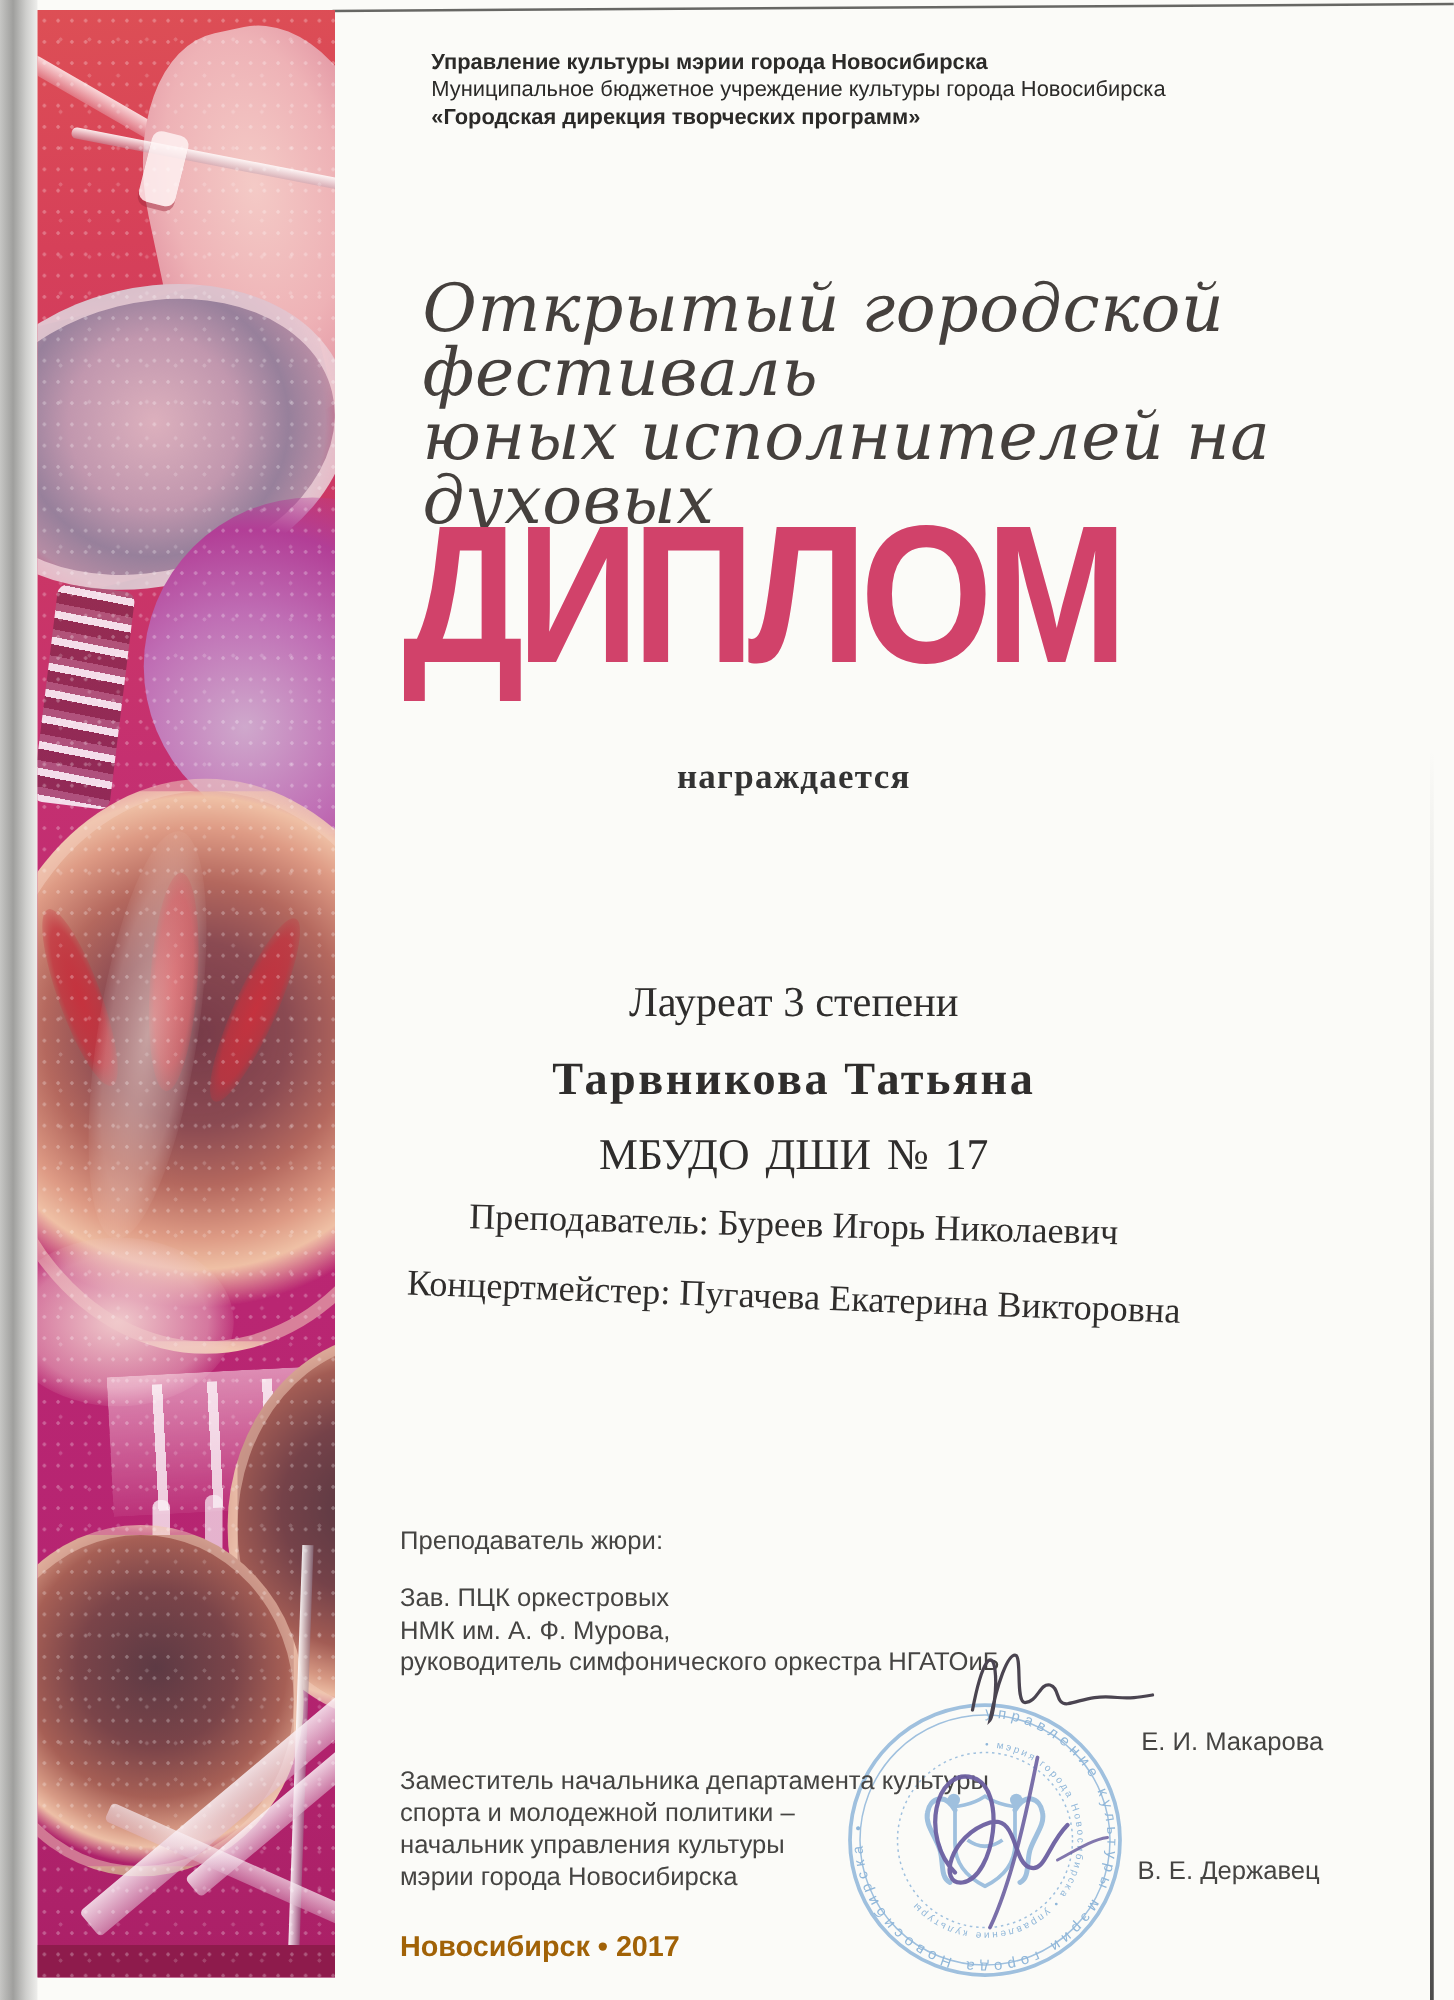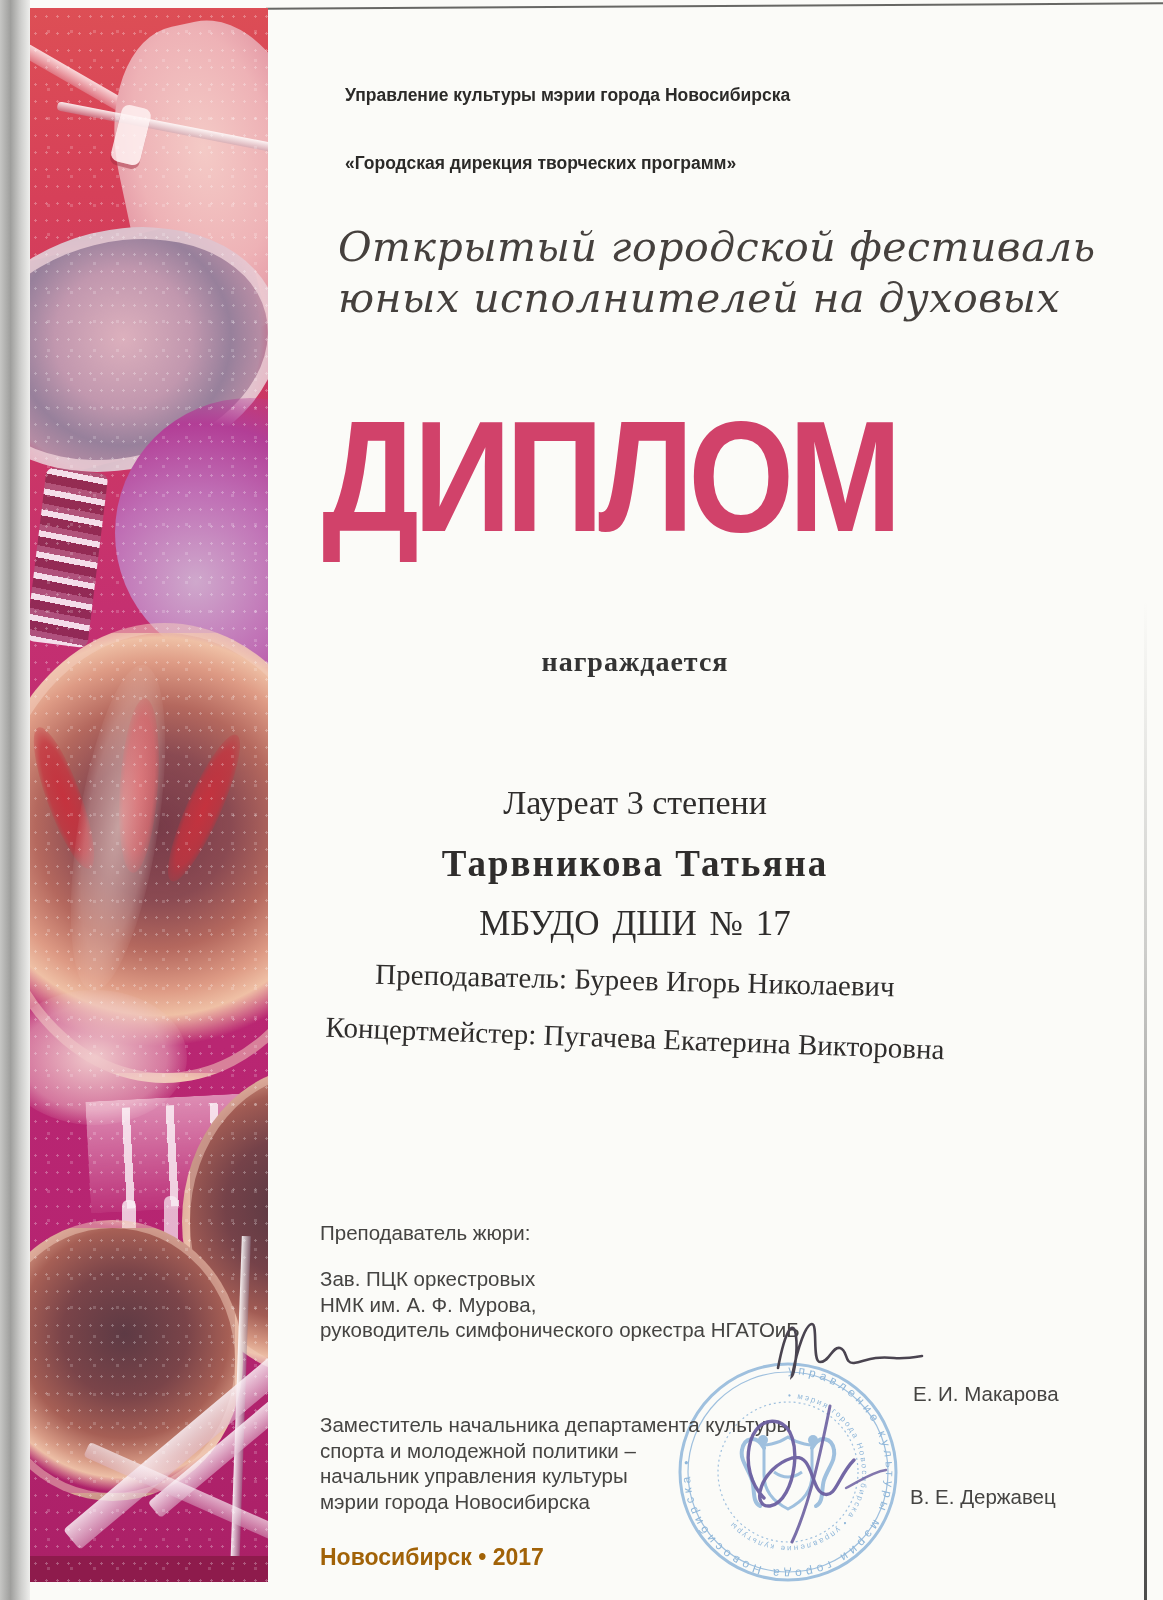--- a/index.html
+++ b/index.html
@@ -81,33 +81,33 @@
   .pole{left:206px;top:1228px;width:9px;height:335px;transform:rotate(2deg);
     background:linear-gradient(90deg,rgba(255,255,255,.9),rgba(150,130,150,.5));}
   .leg{border-radius:4px;background:linear-gradient(180deg,rgba(250,240,245,.85),rgba(225,190,210,.55));}
   .leg1{left:10px;top:1432px;width:270px;height:26px;transform:rotate(-40deg);}
   .leg2{left:95px;top:1412px;width:250px;height:20px;transform:rotate(-40deg);}
   .leg3{left:45px;top:1488px;width:270px;height:16px;transform:rotate(24deg);opacity:.8;}
   .band-bottom{left:0;top:1548px;width:100%;height:26px;background:#8e1b4c;}
 
   
   .header-block{left:345px;top:38px;z-index:3;font-size:17.5px;line-height:22px;color:#2b2a28;}
-  .hb-b{font-weight:bold;margin-top:46px;}
+  .hb-b{font-weight:bold;}
 
   .festival{left:338px;top:222px;z-index:3;
     font-family:"DejaVu Serif", serif;font-style:italic;
-    font-size:41px;line-height:51px;color:#45403d;letter-spacing:.5px;}
+    font-size:53px;line-height:51px;color:#45403d;letter-spacing:.5px;}
 
   .diploma-title{left:322px;top:392px;z-index:3;
     font-size:148px;line-height:160px;font-weight:bold;letter-spacing:-6px;
     color:#d1426a;transform:scale(.92,1.06);transform-origin:left top;}
 
   .serifline{z-index:3;left:270px;width:730px;text-align:center;
     font-family:"Liberation Serif", serif;color:#2f2d2c;}
-  .awarded{top:646px;font-size:28px;font-weight:bold;letter-spacing:1px;color:#333;}
+  .awarded{top:606px;font-size:28px;font-weight:bold;letter-spacing:1px;color:#333;}
   .degree{top:784px;font-size:34px;}
   .recipient{top:842px;font-size:37px;font-weight:bold;letter-spacing:2px;}
   .school{top:904px;font-size:35px;word-spacing:4px;}
   .teacher{top:964px;font-size:29px;transform:rotate(1.4deg);}
   .concert{top:1022px;font-size:29px;transform:rotate(2.1deg);}
 
   .sans-block{z-index:3;font-size:20.5px;line-height:25.5px;color:#454442;}
   .chair-label{left:320px;top:1220px;}
   .chair-pos{left:320px;top:1266px;}
   .chair-name{left:913px;top:1381px;}
@@ -154,20 +154,21 @@
   <div class="abs leg leg3"></div>
   <div class="abs band-bottom"></div>
   <div class="abs speckles"></div>
 </div>
 
 <div class="abs scan-line-top"></div>
 <div class="abs scan-line-right"></div>
 
 <div class="abs header-block">
   <div class="hb-b">Управление культуры мэрии города Новосибирска</div>
+  <div>Муниципальное бюджетное учреждение культуры города Новосибирска</div>
   <div class="hb-b">«Городская дирекция творческих программ»</div>
 </div>
 
 <div class="abs festival">
   <div>Открытый городской фестиваль</div>
   <div>юных исполнителей на духовых</div>
 </div>
 
 <div class="abs diploma-title">ДИПЛОМ</div>
 

